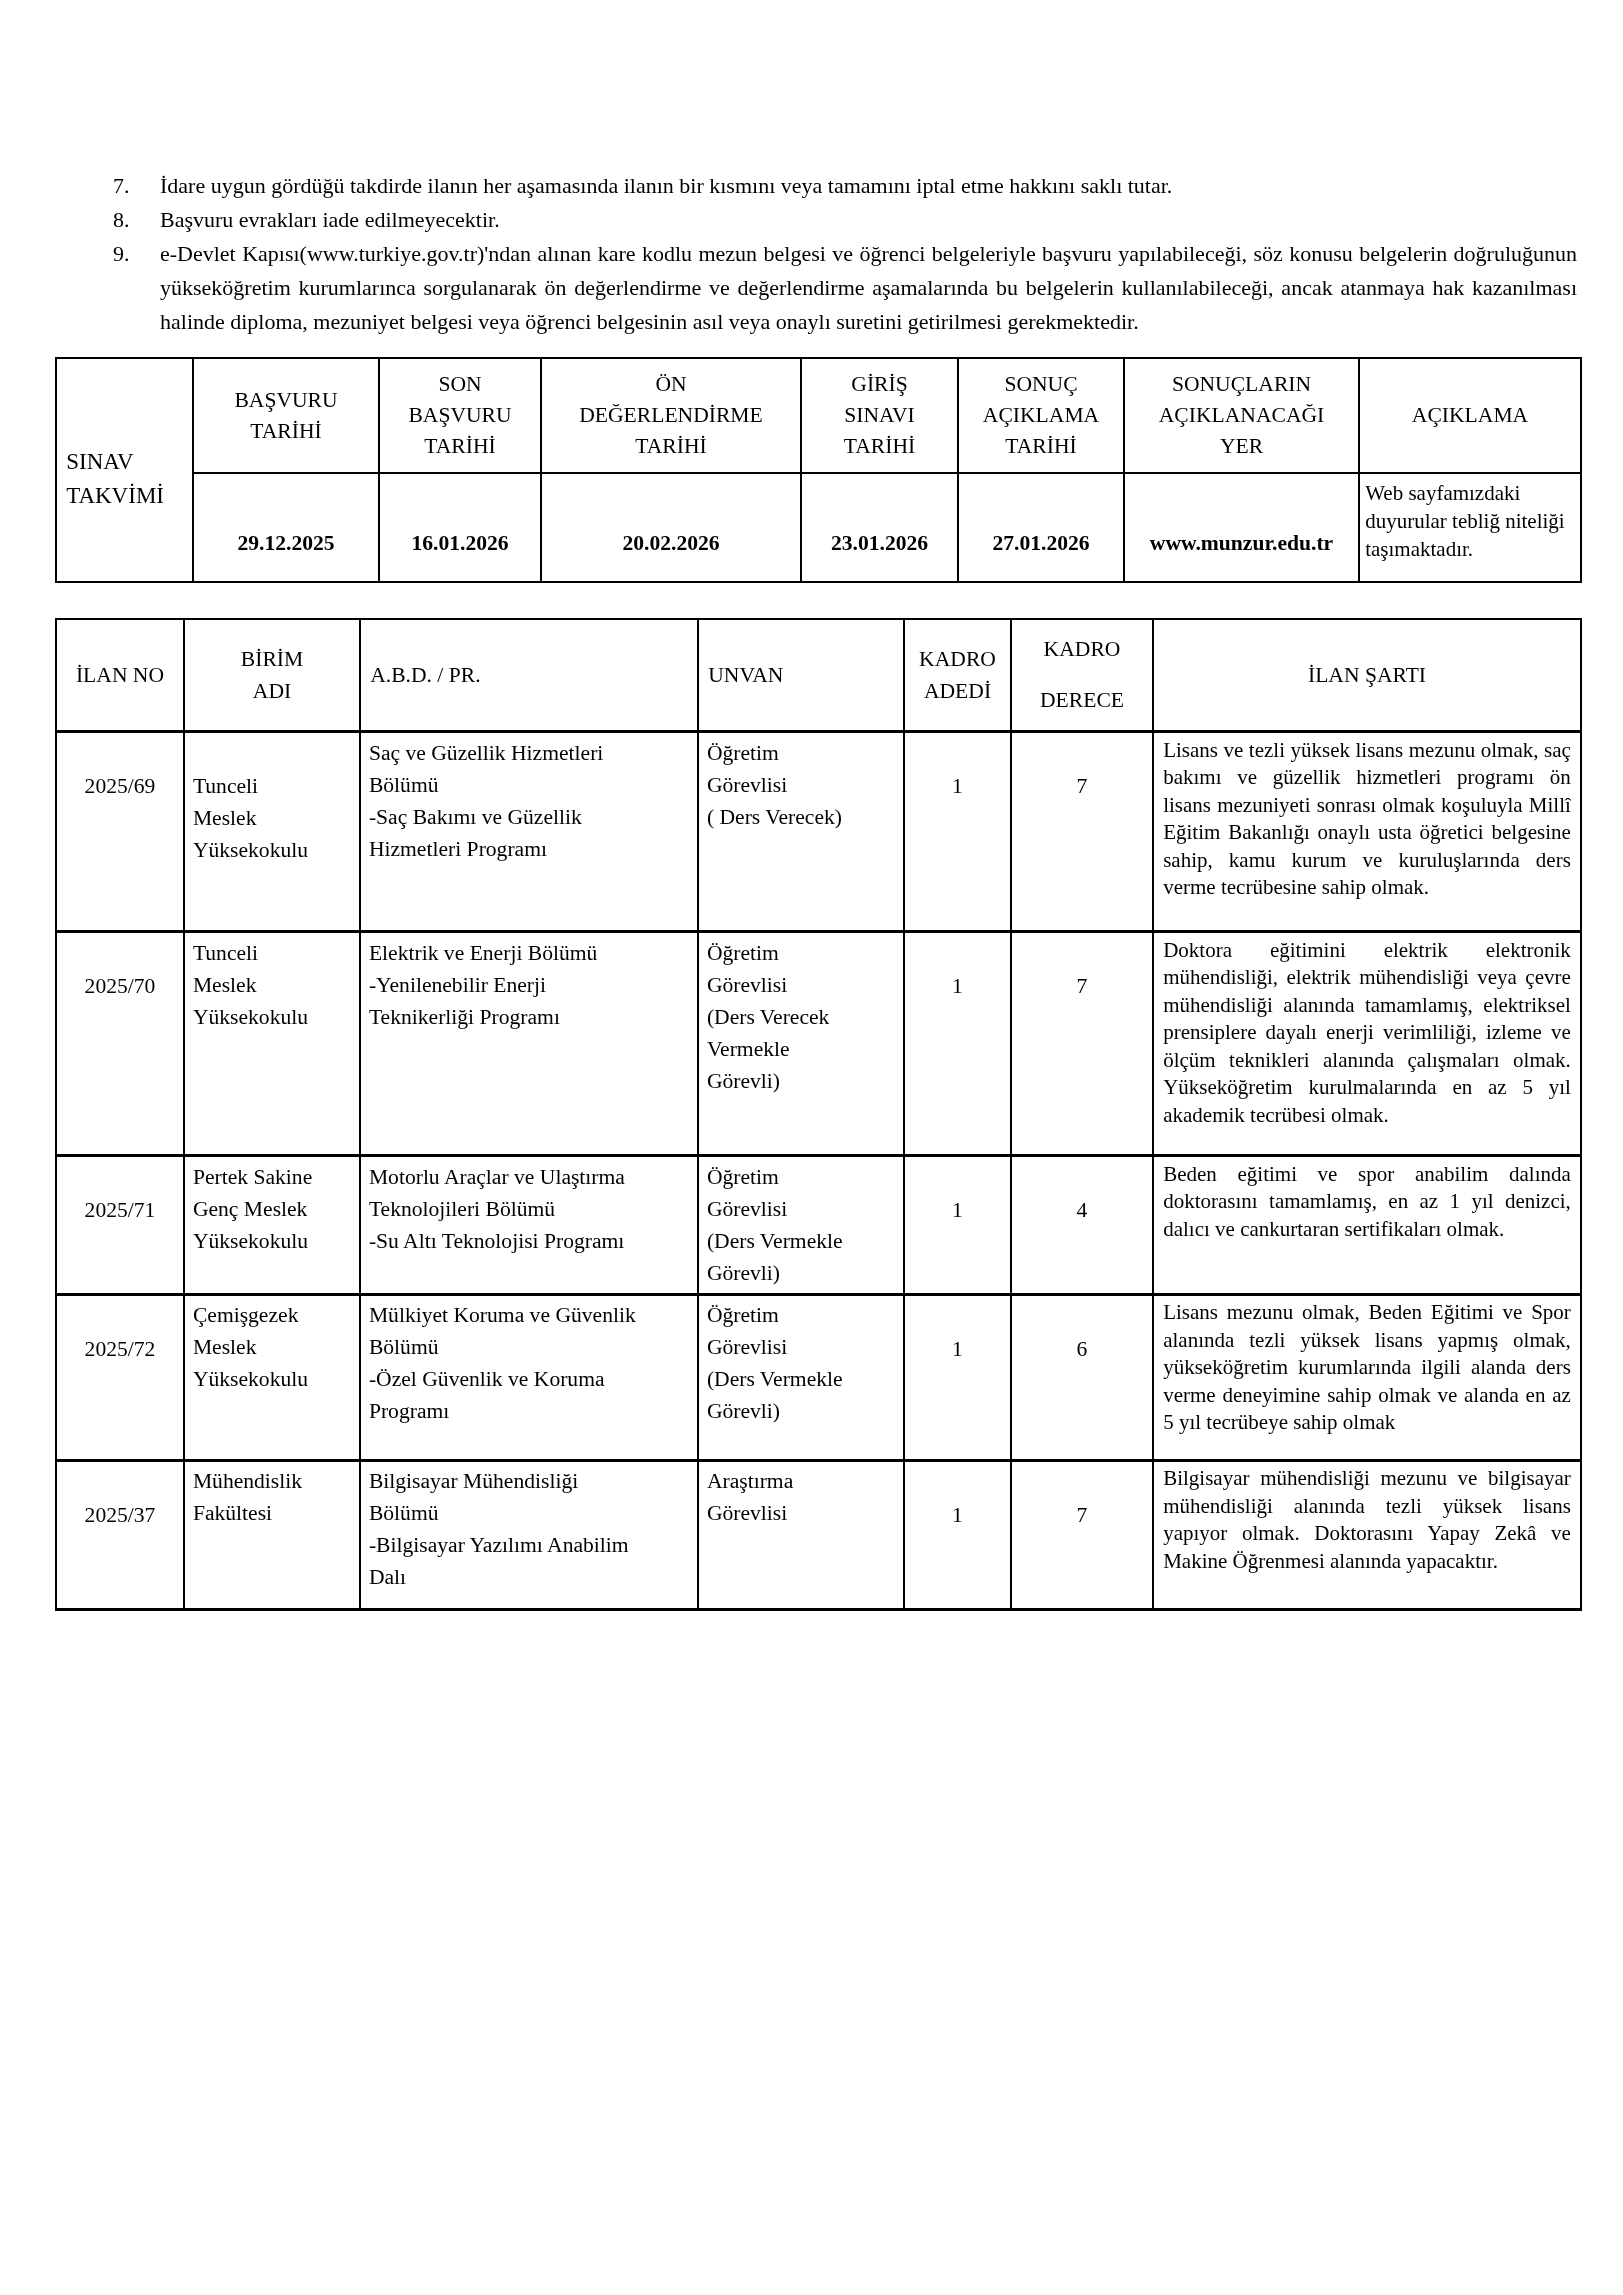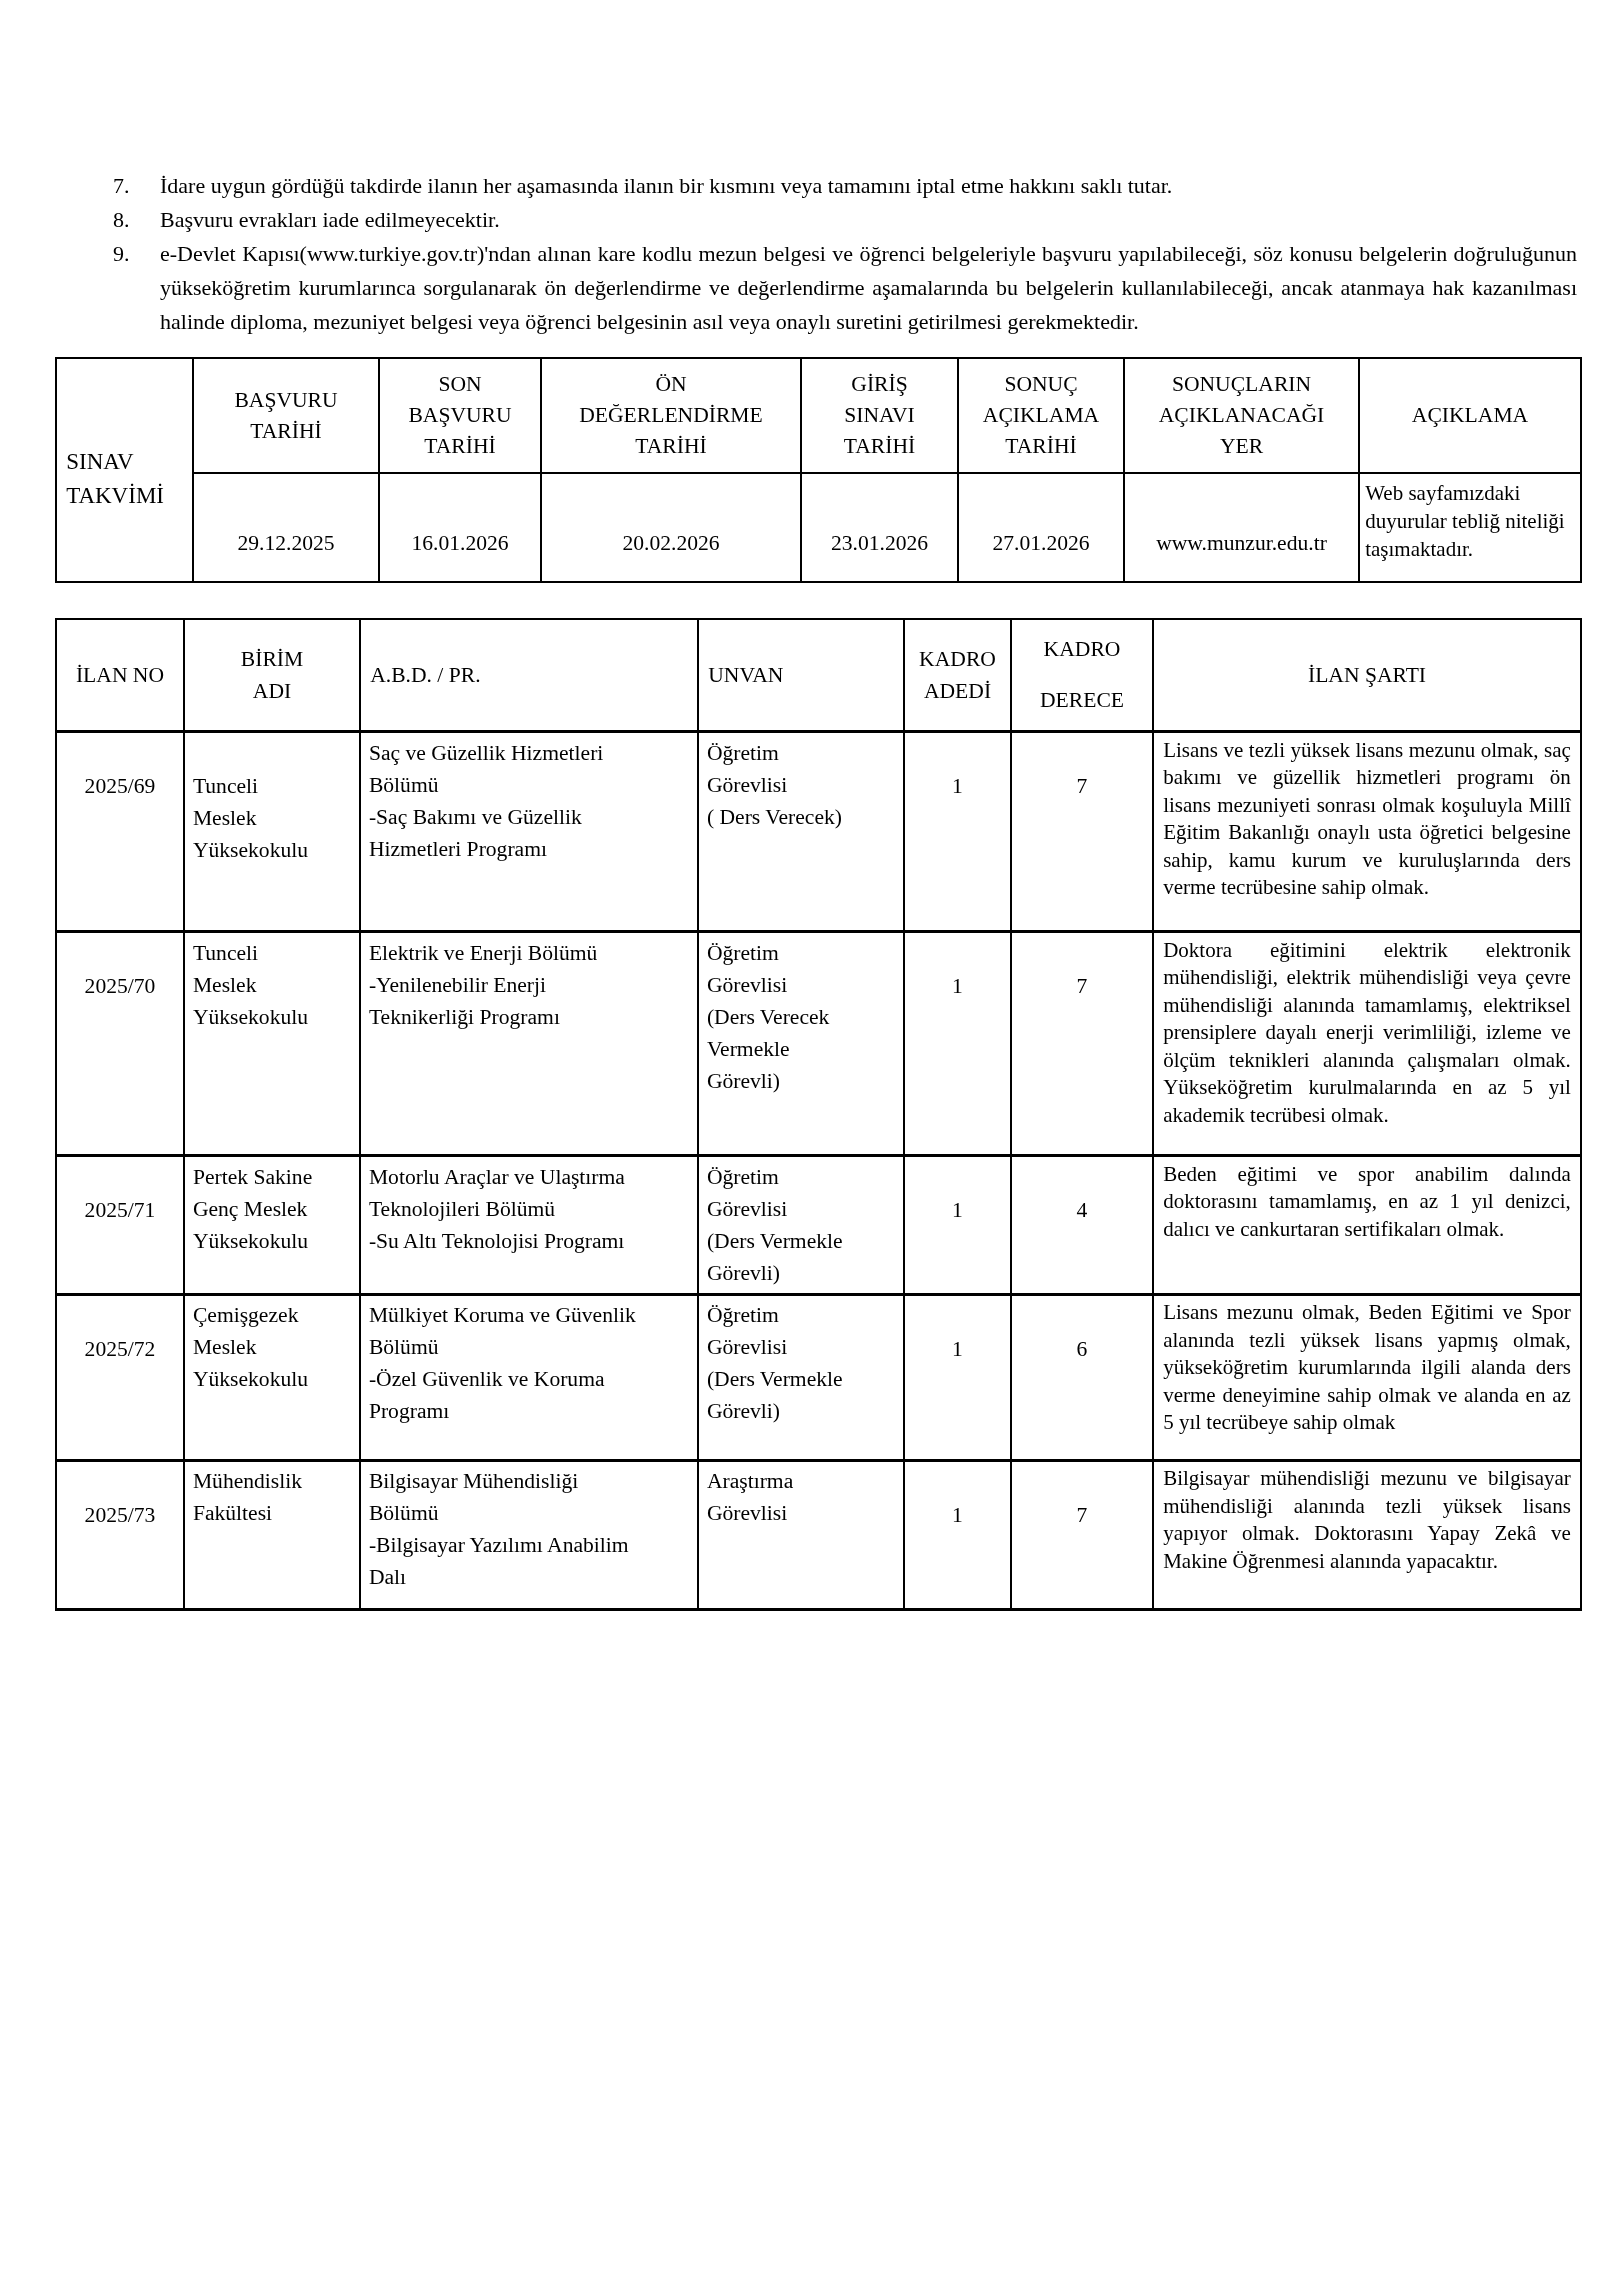--- a/index.html
+++ b/index.html
@@ -29,21 +29,21 @@
     text-align:center;vertical-align:middle;
     white-space:pre-line;padding:2.6px 6.5px;
   }
   #t1 tr.hdr{height:115px;}
   #t1 tr.body{height:109px;}
   #t1 tr.hdr td{border-bottom:2.6px solid #000;}
   #t1 td.label{
     text-align:left;font-size:23px;line-height:34px;
     vertical-align:middle;padding-left:9.2px;padding-top:21px;
   }
-  #t1 tr.body td.date{vertical-align:bottom;padding-bottom:22px;}
+  #t1 tr.body td.date{vertical-align:bottom;padding-bottom:22px;font-weight:bold;}
   #t1 tr.body td.note-cell{
     text-align:left;vertical-align:top;
     font-size:21px;line-height:28px;
     padding:5.2px 5.2px;white-space:normal;
   }
 
   
   #t2{position:absolute;left:55px;top:618px;width:1525px;}
   #t2 td{
     border:2px solid #000;
@@ -213,21 +213,21 @@
 Programı</td>
       <td class="c-unvan">Öğretim
 Görevlisi
 (Ders Vermekle
 Görevli)</td>
       <td class="c-num">1</td>
       <td class="c-num">6</td>
       <td class="c-sart">Lisans mezunu olmak, Beden Eğitimi ve Spor alanında tezli yüksek lisans yapmış olmak, yükseköğretim kurumlarında ilgili alanda ders verme deneyimine sahip olmak ve alanda en az 5 yıl tecrübeye sahip olmak</td>
     </tr>
     <tr style="height:149px">
-      <td class="c-no">2025/73</td>
+      <td class="c-no">2025/37</td>
       <td class="c-birim">Mühendislik
 Fakültesi</td>
       <td class="c-abd">Bilgisayar Mühendisliği
 Bölümü
 -Bilgisayar Yazılımı Anabilim
 Dalı</td>
       <td class="c-unvan">Araştırma
 Görevlisi</td>
       <td class="c-num">1</td>
       <td class="c-num">7</td>

